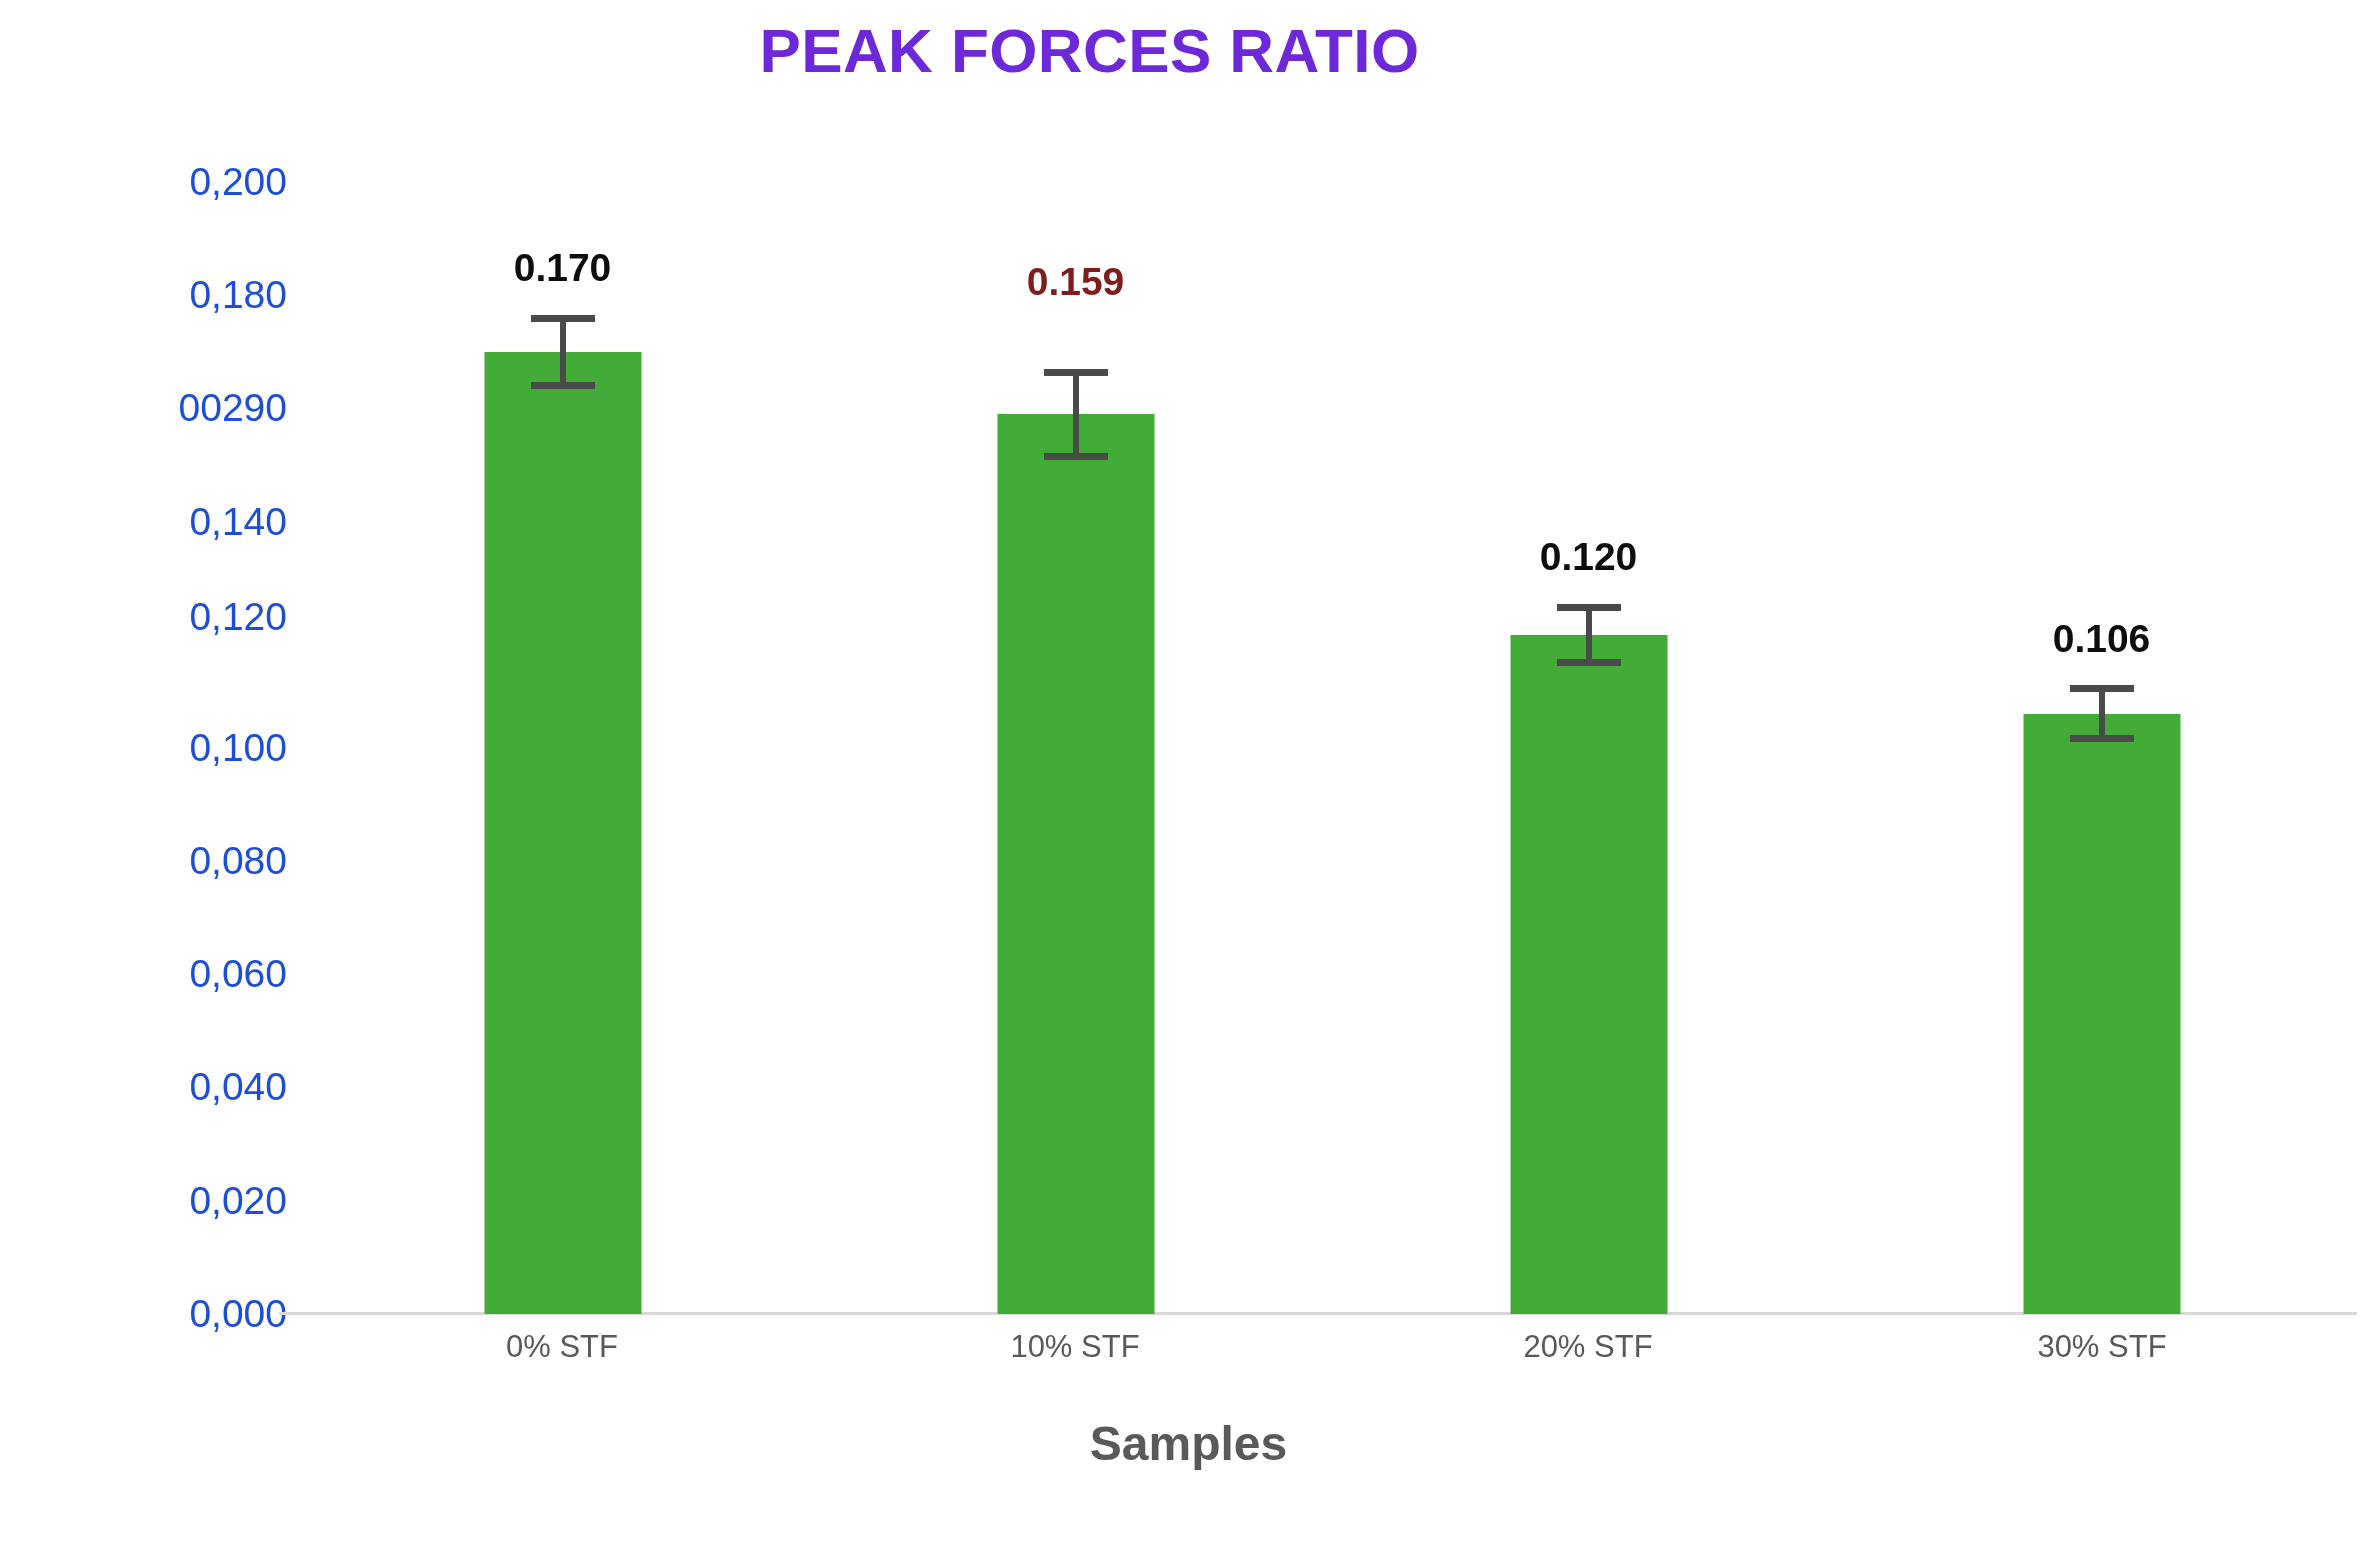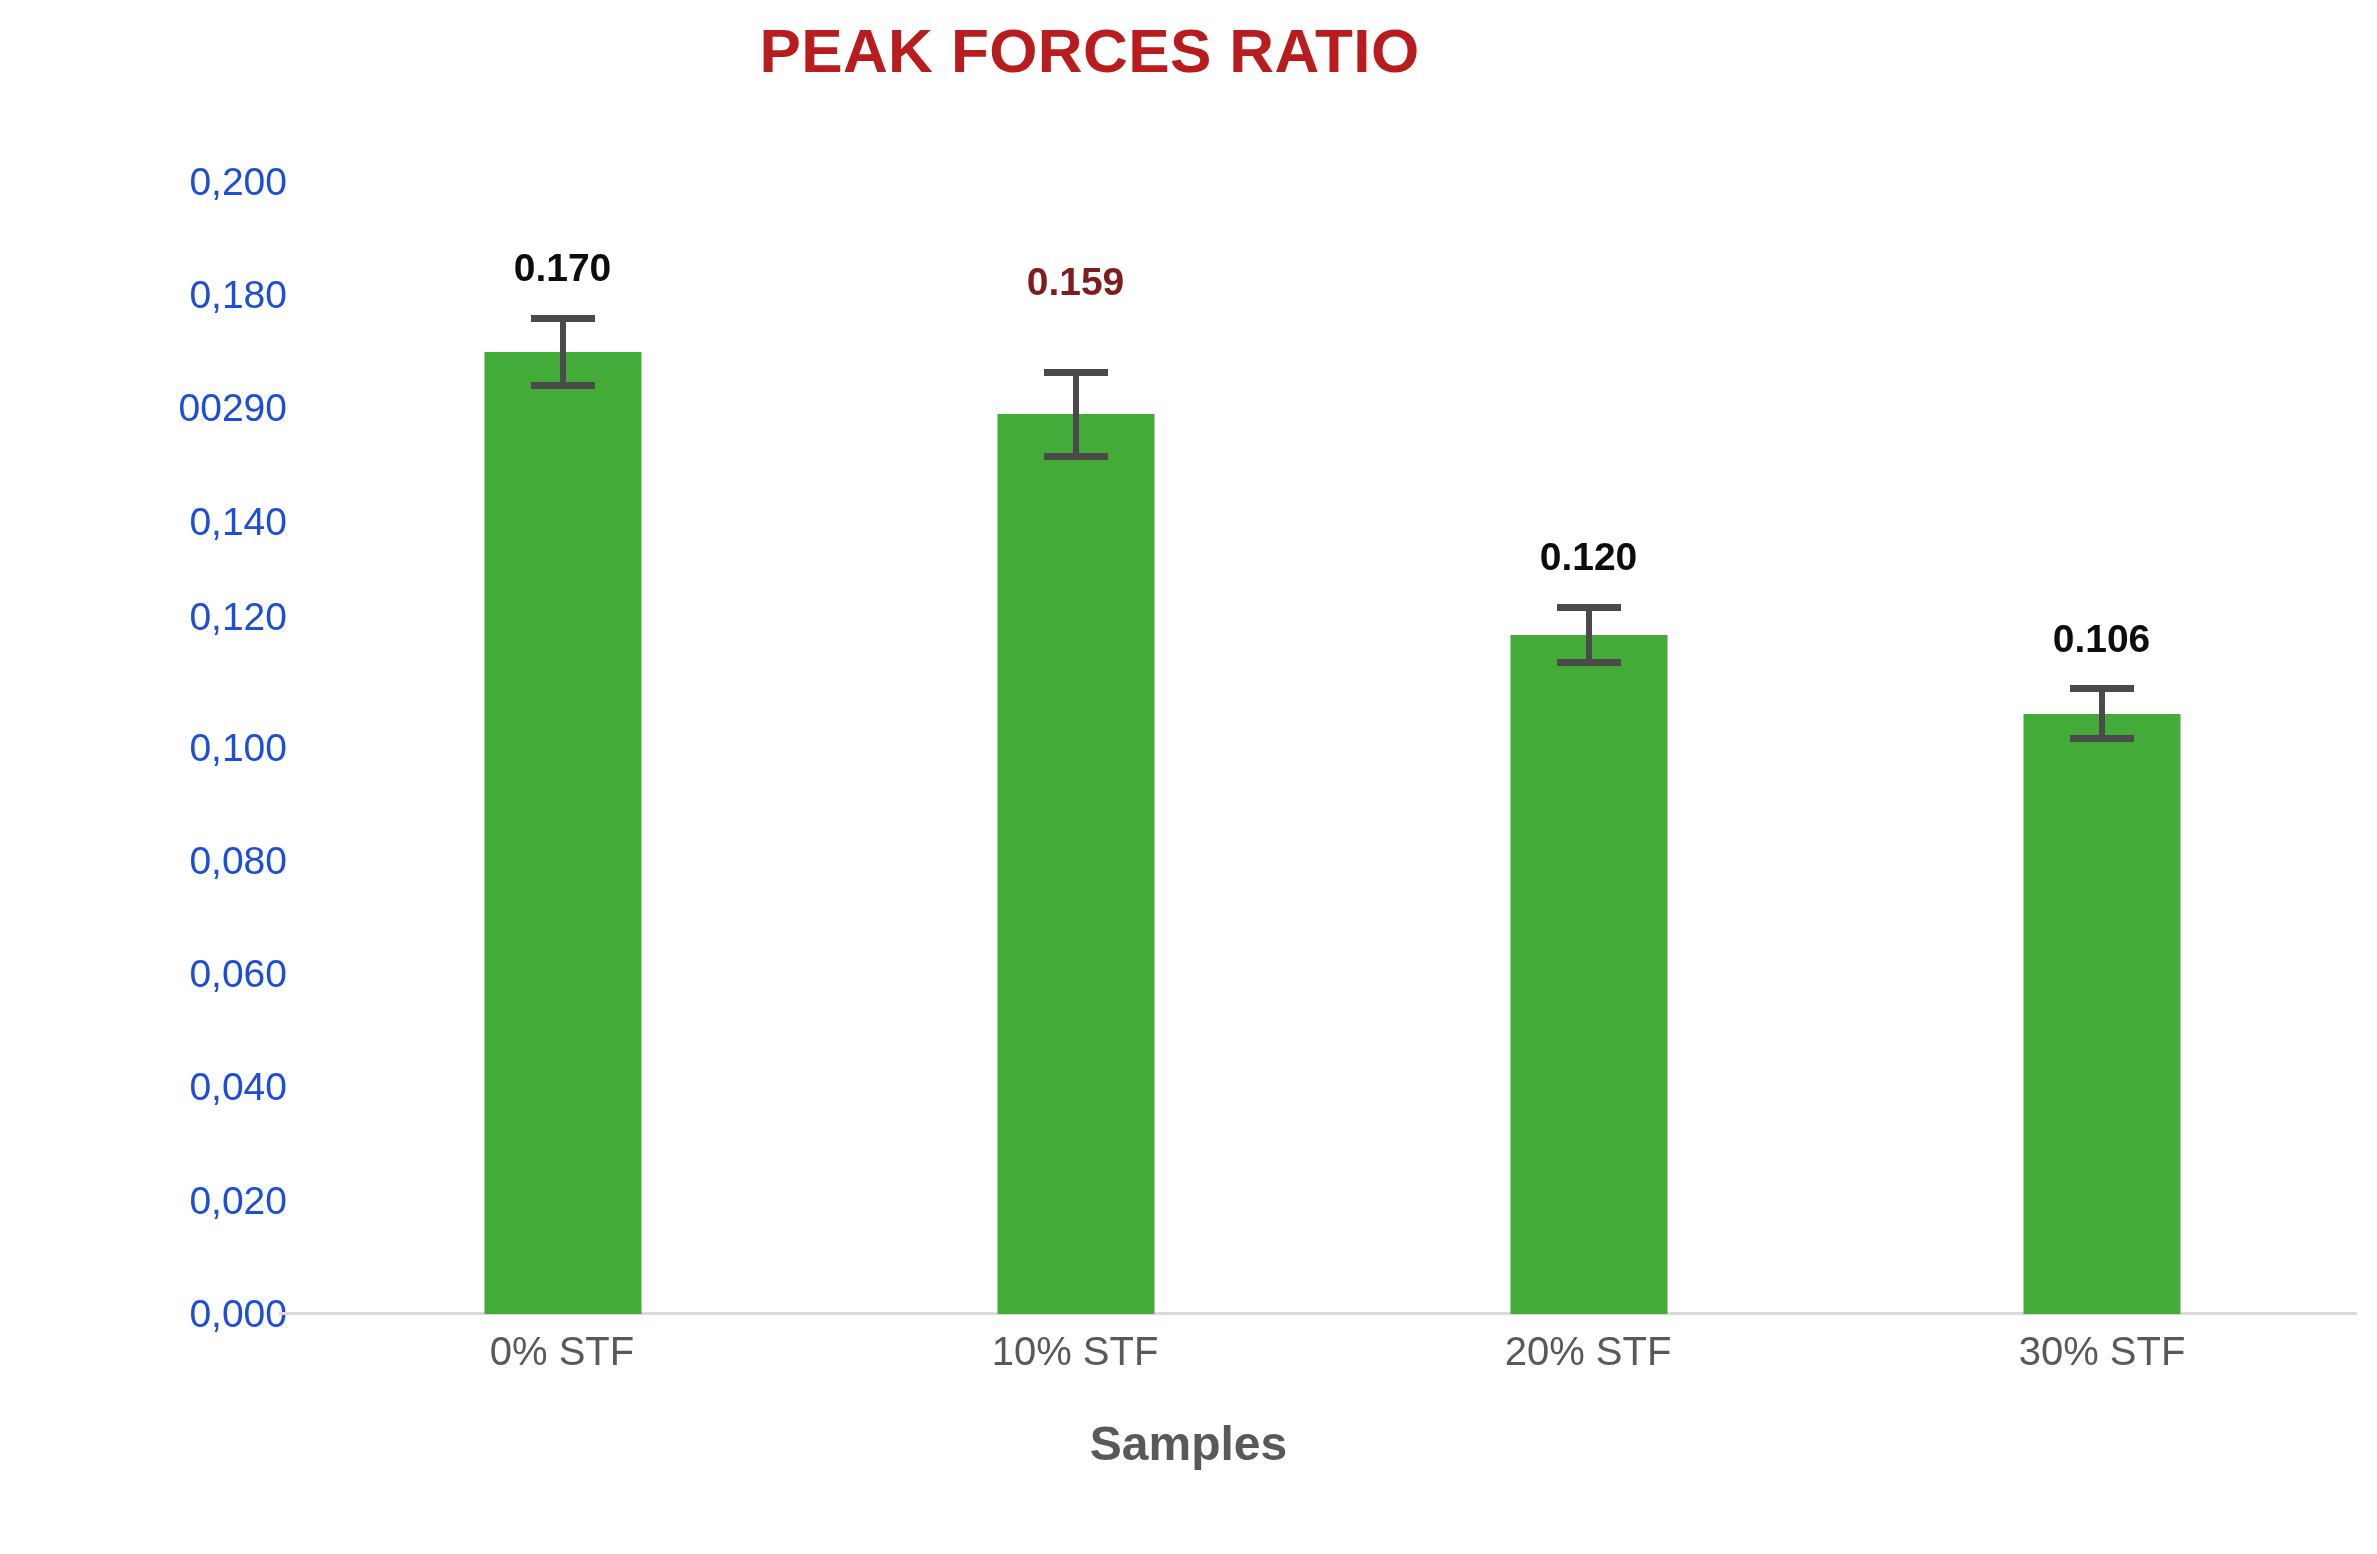--- a/index.html
+++ b/index.html
@@ -20,21 +20,21 @@
 
   
   .chart-title {
     position: absolute;
     left: 0;
     top: 15px;
     width: 2179px;
     text-align: center;
     font-size: 62px;
     font-weight: bold;
-    color: #b91c1c;
+    color: #6d28d9;
     letter-spacing: 0.4px;
     white-space: nowrap;
   }
   .x-axis-title {
     position: absolute;
     left: 0;
     top: 1416px;
     width: 2377px;
     text-align: center;
     font-size: 48px;
@@ -127,21 +127,21 @@
     color: #0d0d0d;
     white-space: nowrap;
   }
 
   
   .xtick {
     position: absolute;
     top: 1329px;
     width: 338px;
     text-align: center;
-    font-size: 40px;
+    font-size: 31px;
     color: #595959;
     white-space: nowrap;
     transform: translateX(-169px);
   }
 </style>
 </head>
 <body>
 
 <div id="canvas">
 

